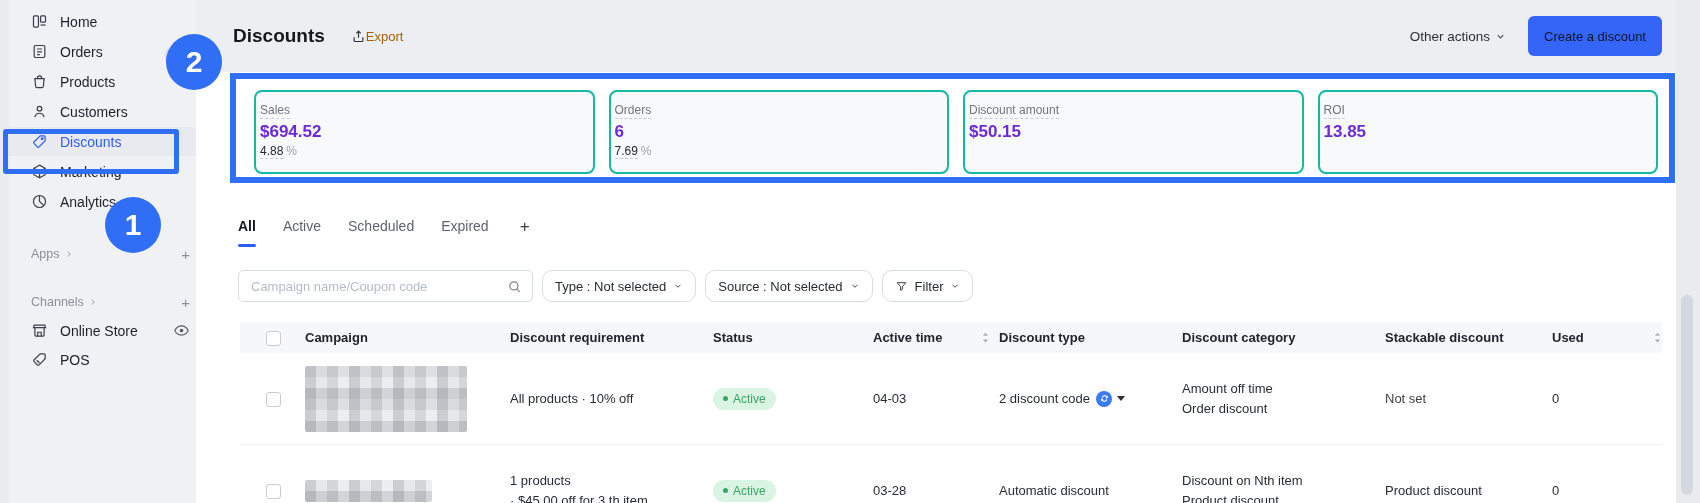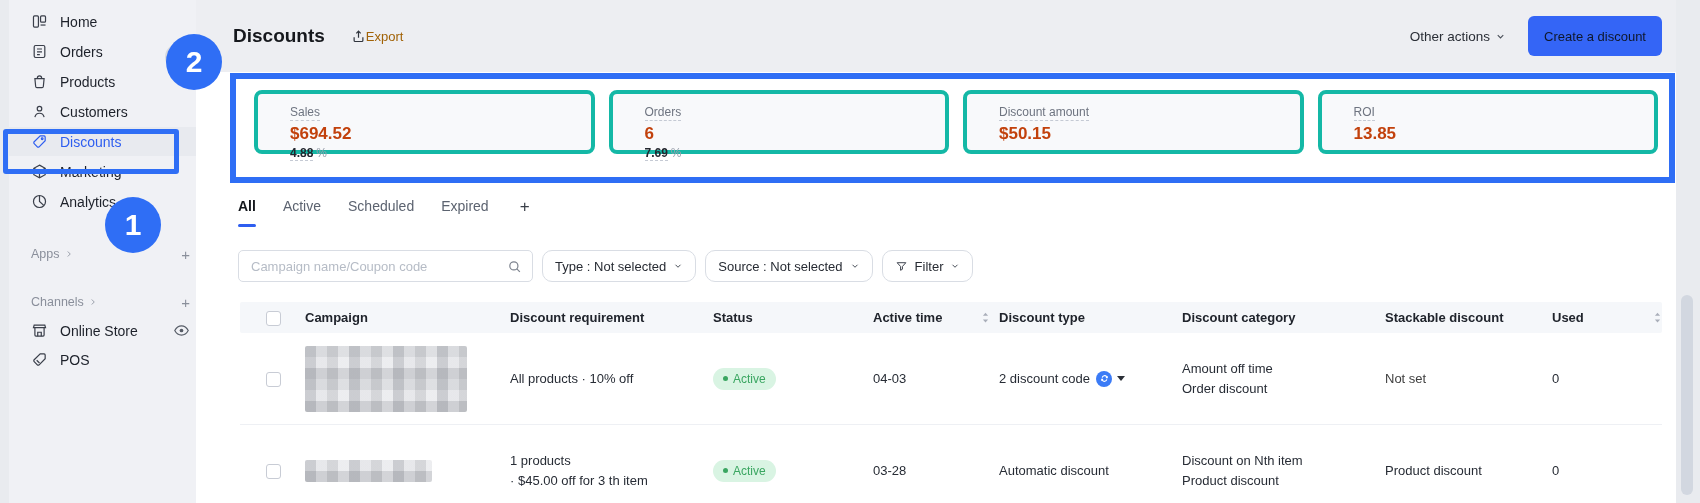--- a/index.html
+++ b/index.html
@@ -57,30 +57,30 @@
   .other-actions .icn { display:flex; width:11px; height:11px; color:#4a4f59; }
   .create-btn {
     background:#3465f6; color:#0f172a; font-size:13px; font-weight:500;
     height:40px; padding:0 16px; border-radius:6px; border:none;
     display:flex; align-items:center; cursor:pointer;
   }
 
   
   .stats-row { display:flex; gap:14px; margin:18px 18px 0 58px; }
   .stat-card {
-    flex:1; height:64px; background:#f8f9fb; border:4px solid #14b8a6;
-    border-radius:8px; padding:8px 32px;
+    flex:1; height:84px; background:#f8f9fb; border:2px solid #14b8a6;
+    border-radius:8px; padding:8px 4px;
   }
   .stat-label {
     font-size:12px; color:#6e7480; display:inline-block;
     border-bottom:1px dashed #c5cad4; padding-bottom:1px;
   }
-  .stat-value { font-size:17px; font-weight:700; color:#c2410c; margin-top:3px; line-height:20px; }
+  .stat-value { font-size:17px; font-weight:700; color:#6d28d9; margin-top:3px; line-height:20px; }
   .stat-change { font-size:12px; margin-top:2px; line-height:14px; }
-  .stat-change .chg { font-weight:700; color:#23272e; border-bottom:1px dashed #c5cad4; }
+  .stat-change .chg { font-weight:400; color:#23272e; border-bottom:1px dashed #c5cad4; }
   .stat-change .sfx { color:#9aa0ab; margin-left:3px; }
 
   
   .tabs-row { display:flex; align-items:flex-start; gap:27px; margin:44px 0 0 42px; }
   .tab { font-size:14px; color:#5c6370; padding-bottom:13px; position:relative; cursor:pointer; }
   .tab.active { color:#15181d; font-weight:700; }
   .tab.active::after {
     content:""; position:absolute; left:0; right:0; bottom:0; height:3px;
     background:#2e5ef0; border-radius:2px;
   }

